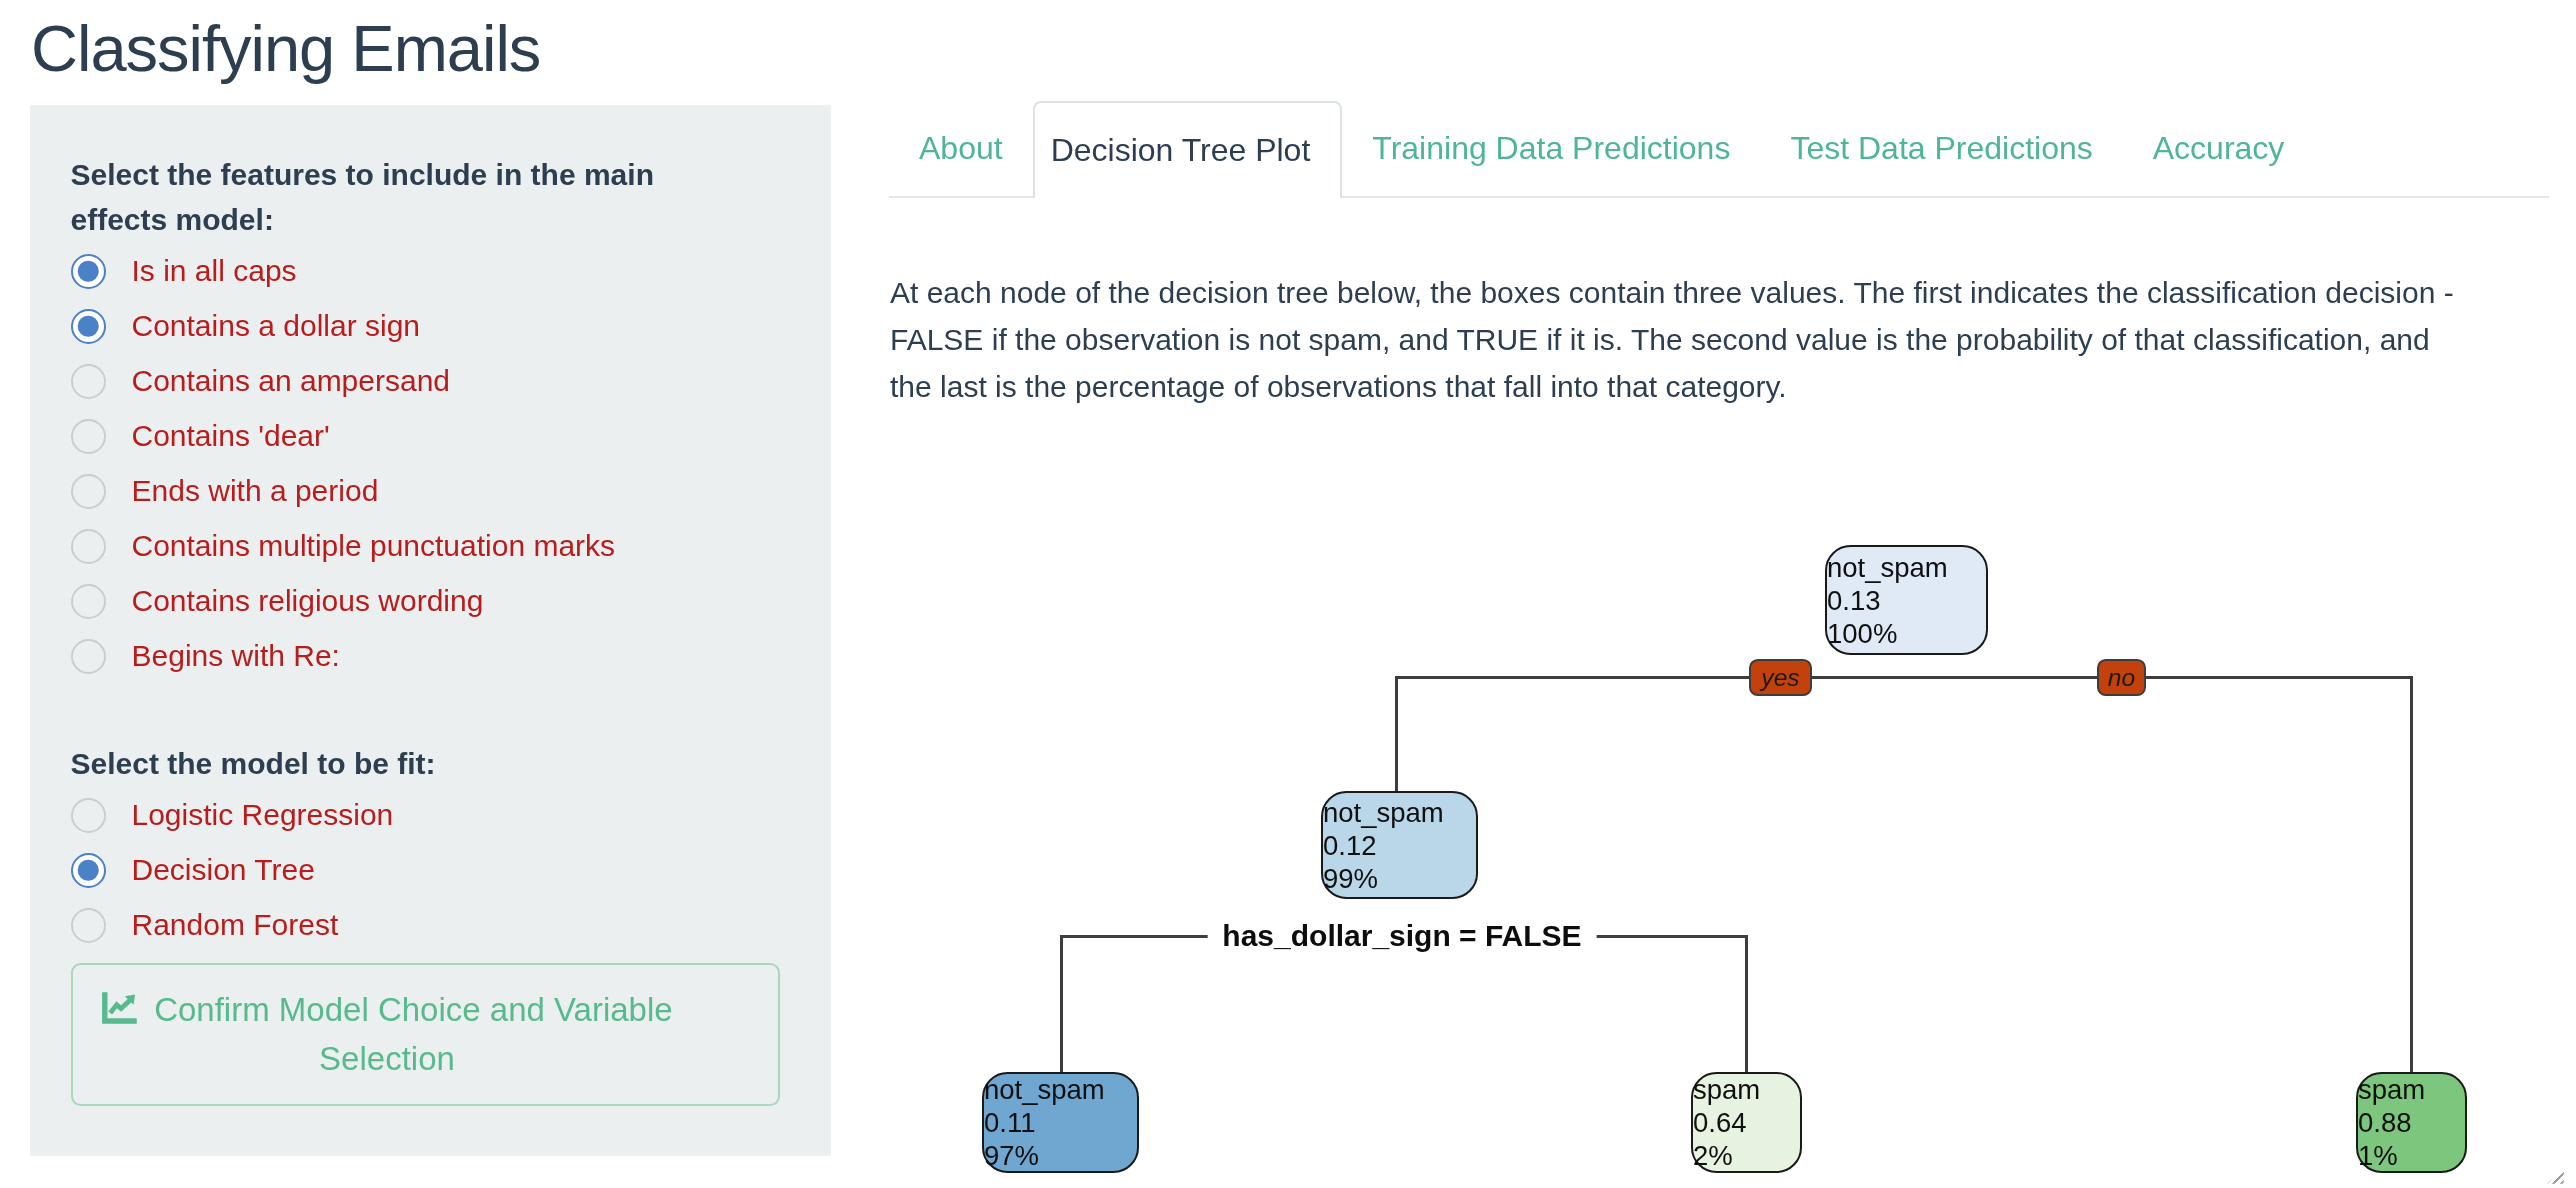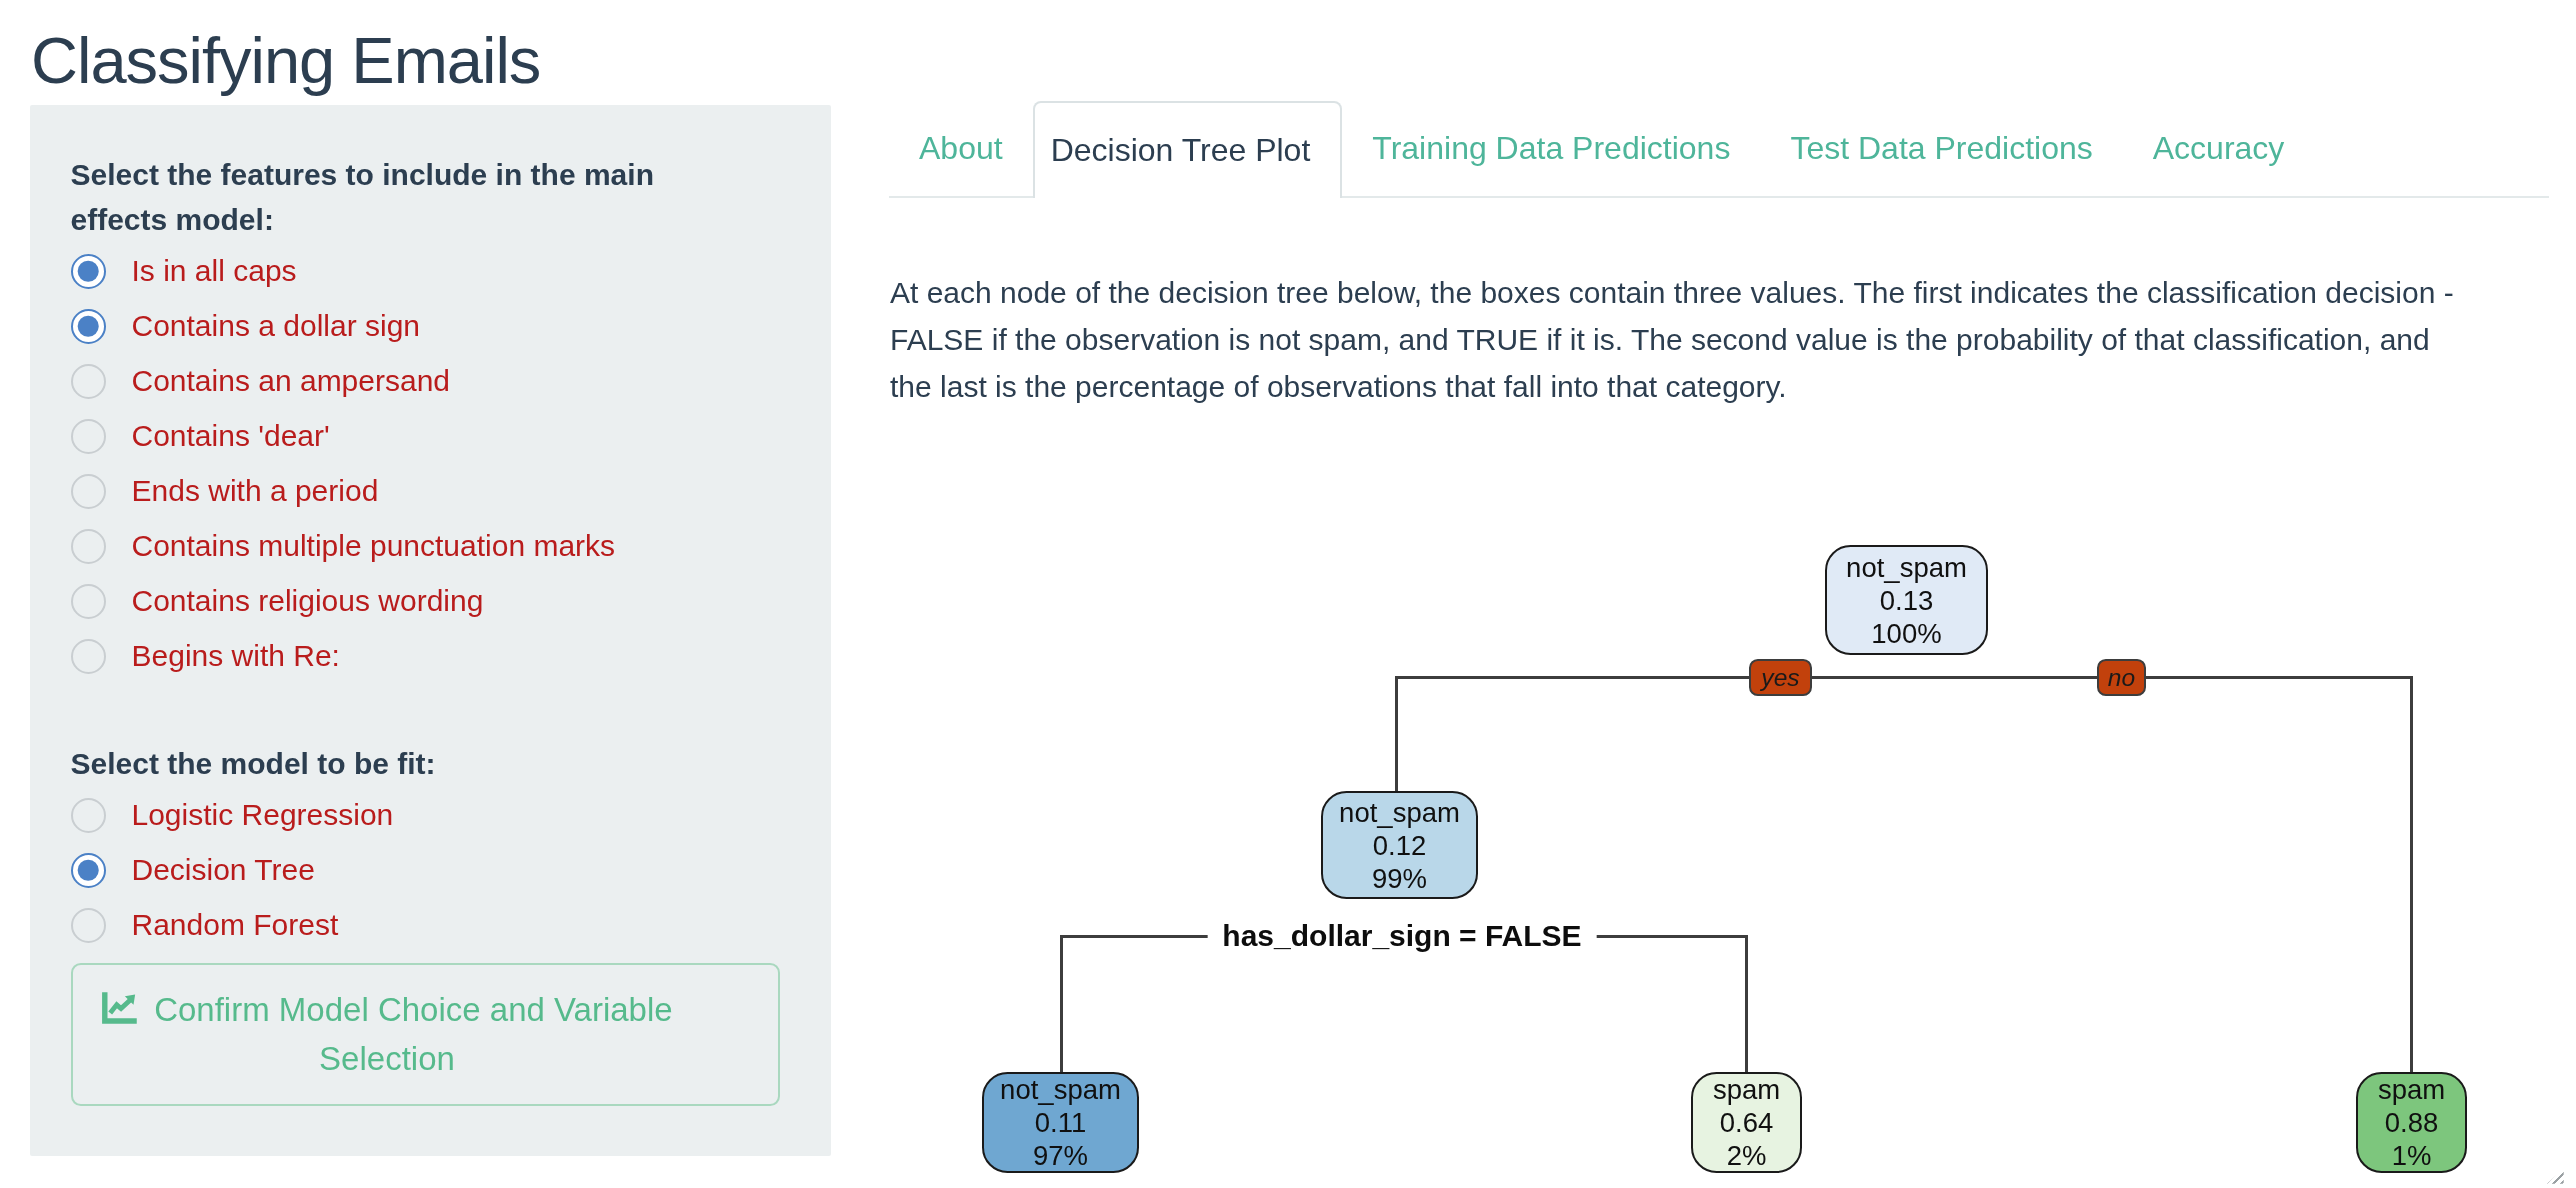--- a/index.html
+++ b/index.html
@@ -3,21 +3,21 @@
 <meta charset="utf-8">
 <style>
   html,body{margin:0;padding:0;}
   body{
     width:2576px;height:1189px;position:relative;overflow:hidden;
     background:#ffffff;color:#2c3e50;
     font-family:"Liberation Sans", sans-serif;
   }
   
   .page-title{
-    position:absolute;left:31px;top:16px;margin:0;
+    position:absolute;left:31px;top:4px;margin:0;
     font-size:65px;font-weight:400;letter-spacing:-1px;line-height:90px;color:#2c3e50;
   }
   
   .sidebar{
     position:absolute;left:29.5px;top:105px;width:801px;height:1051px;
     background:#ebeff0;border-radius:2px;box-sizing:border-box;
     padding:47px 29.5px 0 41px;
   }
   .sb-label{font-size:30px;font-weight:700;line-height:45px;width:639px;color:#2c3e50;}
   .opt-list{margin-top:11.8px;}
@@ -59,21 +59,21 @@
   }
   
   .description{
     position:absolute;left:890px;top:239px;width:1572px;
     font-size:30px;line-height:47px;color:#2c3e50;
   }
   
   .plot{position:absolute;left:889px;top:422px;width:1670px;height:766px;}
   .tnode{
     position:absolute;box-sizing:border-box;border:2.5px solid #1a1a1a;border-radius:25.5px;
-    display:flex;flex-direction:column;align-items:center;justify-content:center;
+    display:flex;flex-direction:column;align-items:flex-start;justify-content:center;
     font-size:27.5px;line-height:33px;color:#101010;text-align:center;
   }
   .tline{position:absolute;background:#3d3d3d;}
   .branch-box{
     position:absolute;box-sizing:border-box;border:2.5px solid #3d3d3d;border-radius:8.8px;
     background:#c2410c;display:flex;align-items:center;justify-content:center;
     font-size:24.6px;font-style:italic;color:#1a1a1a;margin-left:43px;
   }
   .split-label{
     position:absolute;transform:translateX(-50%);background:#ffffff;

